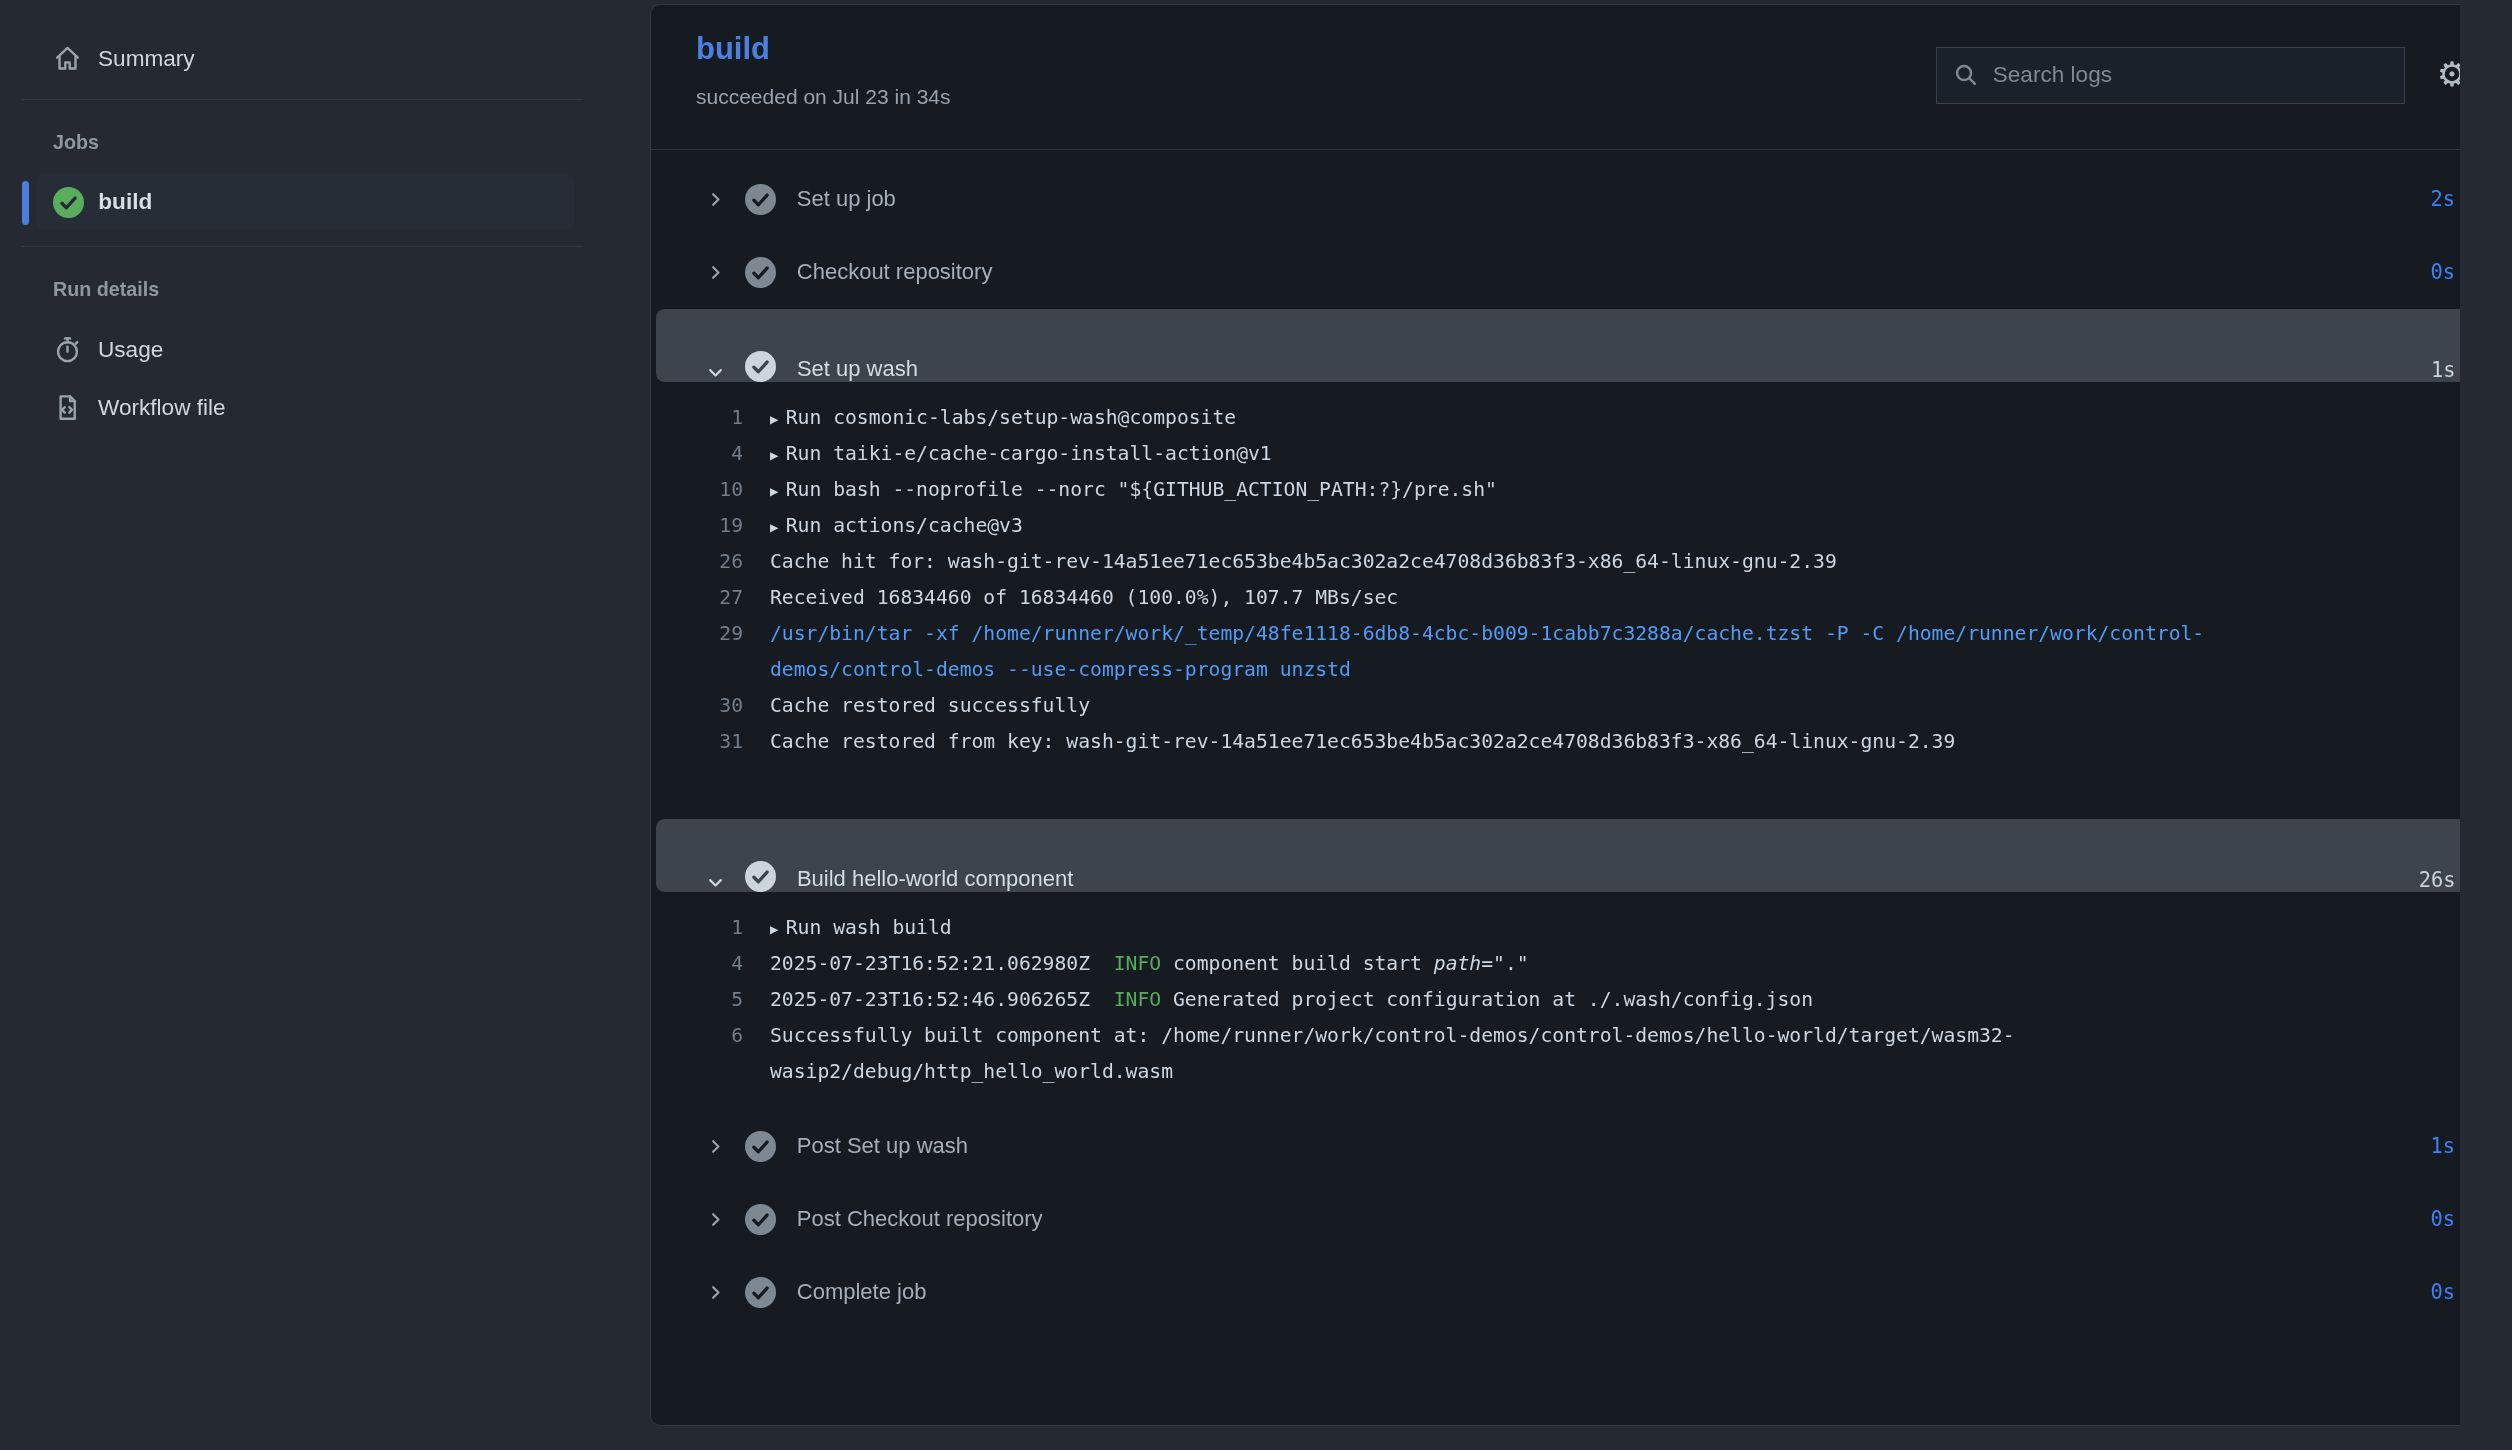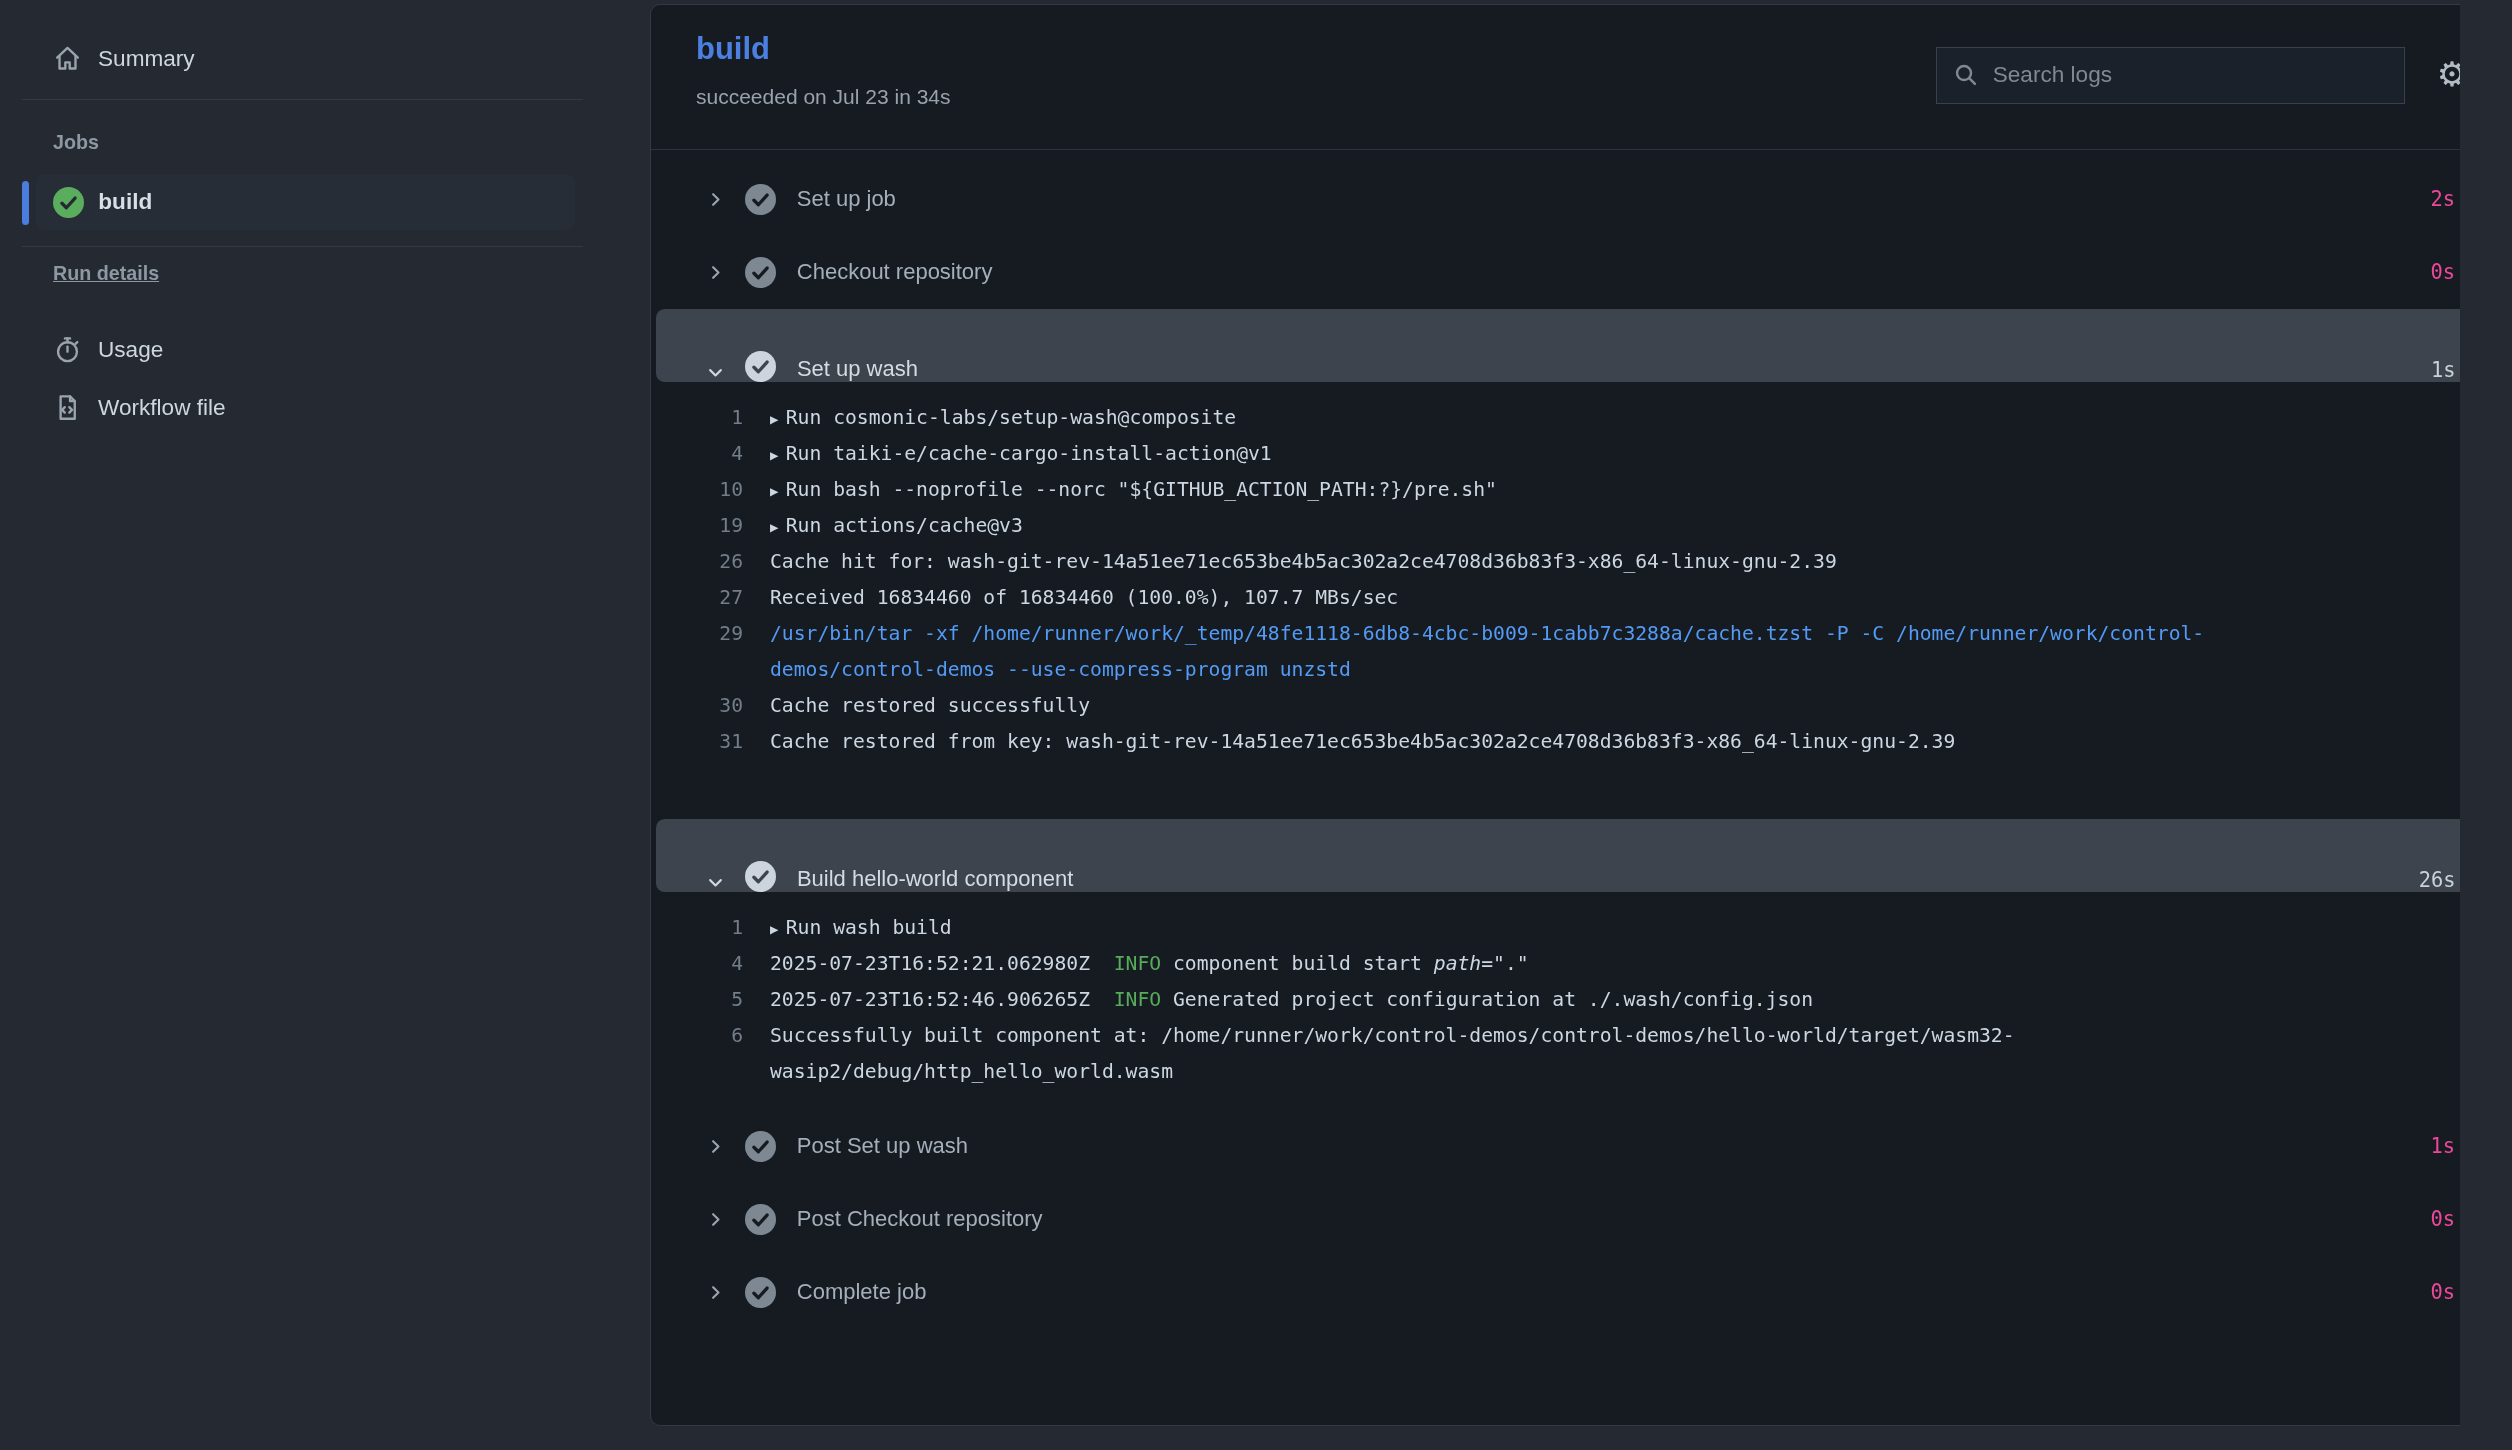--- a/index.html
+++ b/index.html
@@ -10,21 +10,21 @@
   .sidebar{position:absolute;left:0;top:0;width:650px;height:100%;}
   .side-item{position:absolute;left:53px;display:flex;align-items:center;gap:16px;
              color:#ced6df;font-size:22.6px;cursor:pointer;}
   .side-item svg{flex:none;}
   #summary{top:38px;height:41px;}
   #usage{top:329px;height:41px;}
   #workflow{top:387px;height:41px;}
   .side-divider{position:absolute;left:22px;width:561px;border-top:1.5px solid #333a44;}
   #div1{top:99px;} #div2{top:246px;}
   .side-header{position:absolute;left:53px;font-size:19.7px;font-weight:700;color:#8e98a3;}
-  #jobs-h{top:131px;} #run-h{top:262px;text-decoration:underline;}
+  #jobs-h{top:131px;} #run-h{top:278px;}
   .job-accent{position:absolute;left:22px;top:181px;width:7.3px;height:44px;border-radius:4.4px;background:#4a7dde;}
   .job-item{position:absolute;left:36px;top:174px;width:539px;height:56px;background:#272d36;
             border-radius:8.7px;display:flex;align-items:center;padding-left:16.7px;box-sizing:border-box;
             gap:14.6px;cursor:pointer;}
   .job-label{font-size:22.6px;font-weight:700;color:#d8dfe6;}
   .side-icon{stroke:#9aa4ae;fill:none;stroke-width:1.3;stroke-linecap:round;stroke-linejoin:round;}
 
   
   .main-panel{position:absolute;left:650px;top:3.6px;width:1853px;height:1422px;background:#161b22;
               border:1.5px solid #343a43;border-radius:10.2px;box-sizing:border-box;}
@@ -48,21 +48,21 @@
   .step-chevron{width:19px;height:19px;flex:none;}
   .chev{fill:none;stroke:#9aa4ae;stroke-width:1.8;stroke-linecap:round;stroke-linejoin:round;}
   .step-row.expanded .chev{stroke:#ced7df;}
   .check-circle{margin-left:20.4px;flex:none;}
   .cc-bg{fill:#7e8893;}
   .cc-mark{fill:none;stroke:#161b22;stroke-width:1.7;stroke-linecap:round;stroke-linejoin:round;}
   .step-row.expanded .cc-bg{fill:#ccd5de;}
   .step-row.expanded .cc-mark{stroke:#3d444d;}
   .step-title{margin-left:20.4px;font-size:22px;color:#a5afba;}
   .step-row.expanded .step-title{color:#d3dbe3;}
-  .step-duration{margin-left:auto;font-family:"DejaVu Sans Mono",monospace;font-size:20.4px;color:#ec4899;}
+  .step-duration{margin-left:auto;font-family:"DejaVu Sans Mono",monospace;font-size:20.4px;color:#3b82f6;}
   .step-row.expanded .step-duration{color:#c9d2db;}
 
   
   .log-block{padding-top:18px;box-sizing:border-box;}
   .log-line{display:flex;height:36px;align-items:center;}
   .ln{width:92px;text-align:right;flex:none;font-family:"DejaVu Sans Mono",monospace;
       font-size:19.7px;color:#737e89;cursor:pointer;}
   .lt{margin-left:27px;font-family:"DejaVu Sans Mono",monospace;font-size:19.7px;
       color:#ccd7e2;white-space:pre;}
   .t-link{color:#539bf5;}

